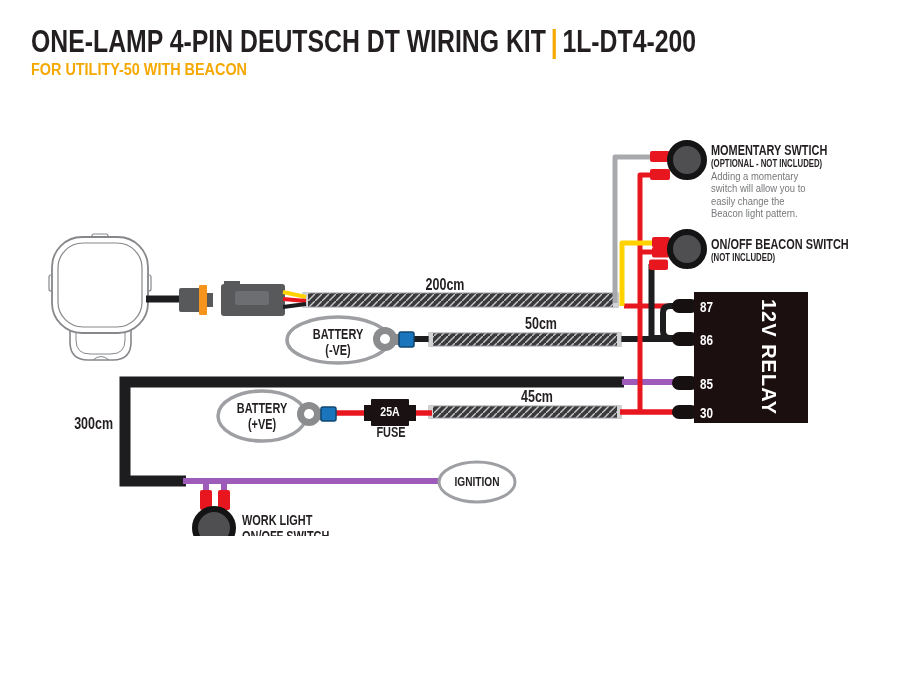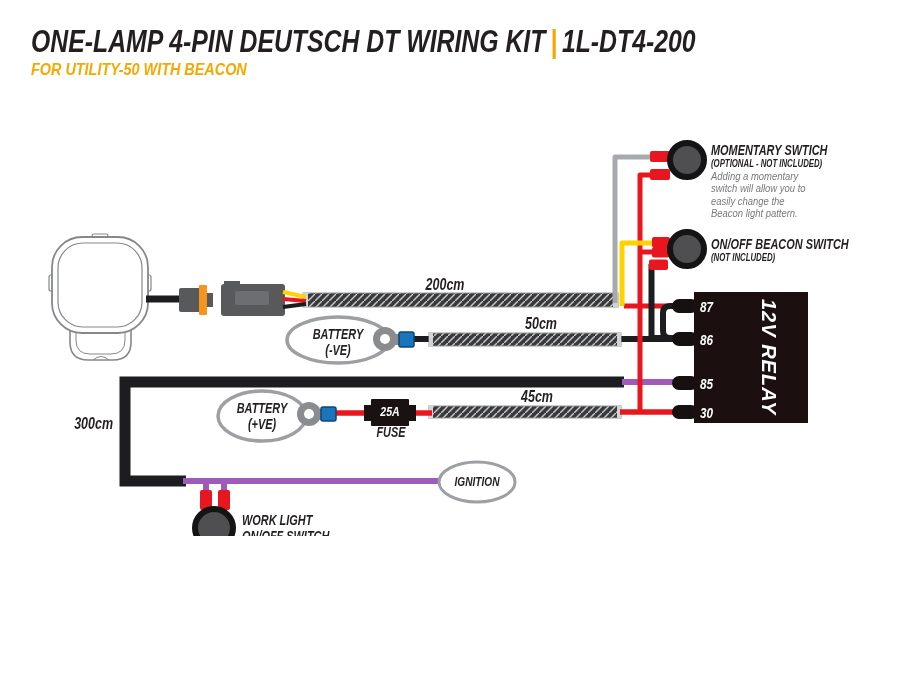--- a/index.html
+++ b/index.html
@@ -1,17 +1,17 @@
 <!DOCTYPE html>
 <html><head>
 <meta charset="utf-8">
 <style>
   html,body{margin:0;padding:0;background:#fff;}
   #canvas{position:relative;width:900px;height:536px;background:#fff;overflow:hidden;
-          font-family:"Liberation Sans",sans-serif;font-style:italic;}
+          font-family:"Liberation Sans",sans-serif;}
   #wires{position:absolute;left:0;top:0;}
   .lbl{position:absolute;font-weight:bold;color:#231f20;white-space:pre-line;
        transform:scaleX(0.78);line-height:1.12;}
   .ol{transform-origin:0 0;text-align:left;}
   .oc{transform-origin:50% 0;text-align:center;}
   .or{transform-origin:100% 0;text-align:right;}
   .white{color:#fff;}
   .note{font-weight:normal;color:#77787B;transform:scaleX(0.9);line-height:1.17;}
   .title{position:absolute;left:31px;top:24px;font-size:31px;font-weight:bold;color:#231f20;
          transform:scaleX(0.80);transform-origin:0 0;white-space:nowrap;}

